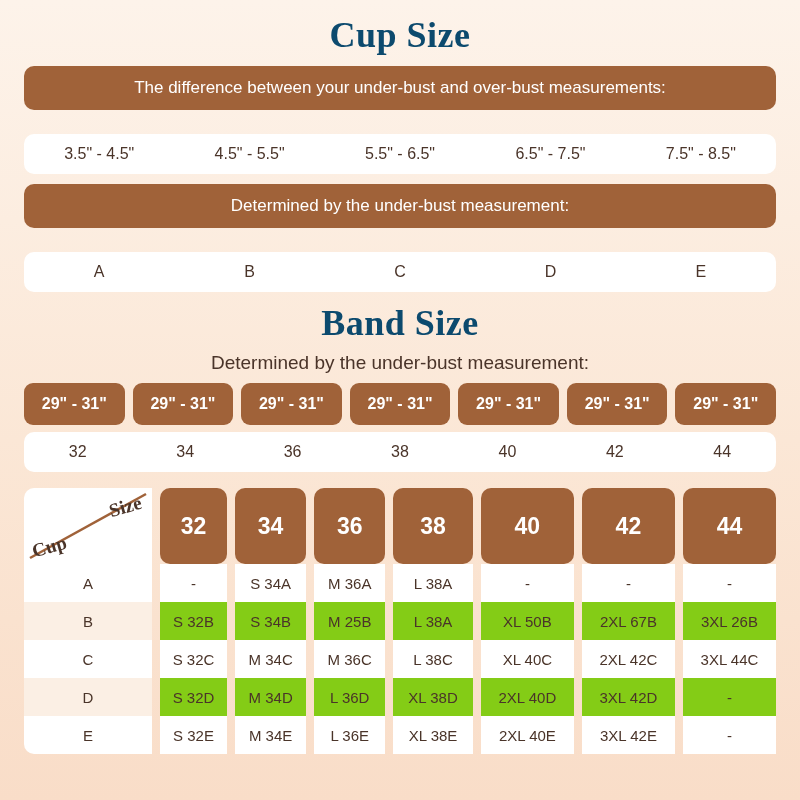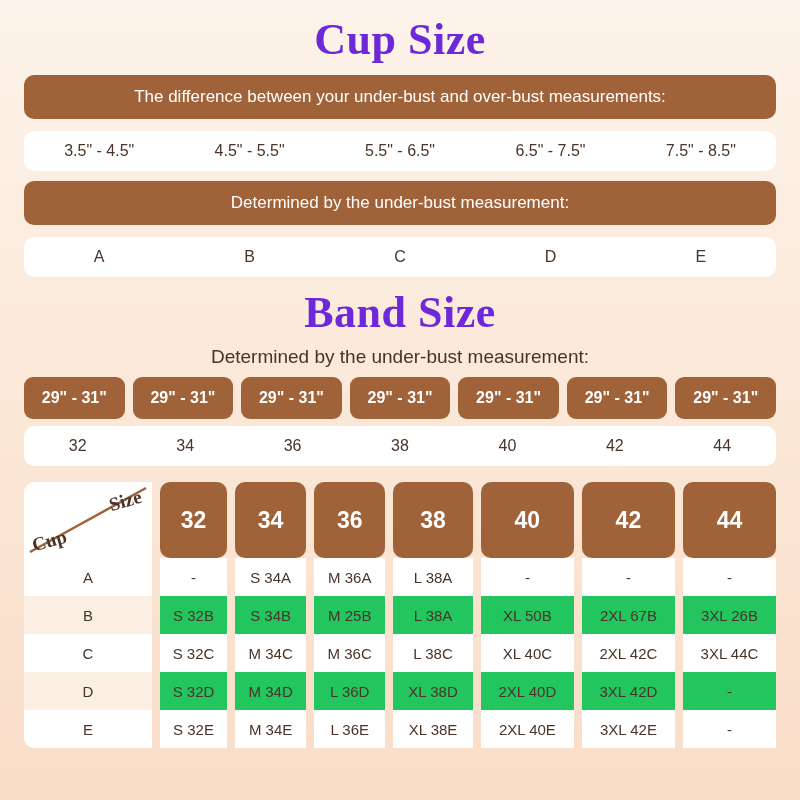--- a/index.html
+++ b/index.html
@@ -17,37 +17,37 @@
   .page {
     width: 800px;
     height: 800px;
     box-sizing: border-box;
     padding: 8px 24px 10px 24px;
     position: relative;
   }
   .title {
     font-family: "Liberation Serif", serif;
     font-weight: bold;
-    color: #6d28d9;
-    text-align: center;
-    font-size: 44px;
+    color: #0c4a6e;
+    text-align: center;
+    font-size: 36px;
     letter-spacing: 0.5px;
     margin: 6px 0 10px 0;
   }
   .title.band {
     margin: 8px 0 8px 0;
   }
   .banner {
     background: #a06239;
     color: #ffffff;
     text-align: center;
     font-size: 17px;
     border-radius: 10px;
     padding: 12px 8px;
-    margin-bottom: 12px;
+    margin-bottom: 24px;
   }
   .whiterow {
     background: #ffffff;
     border-radius: 10px;
     display: flex;
     margin-bottom: 10px;
     overflow: hidden;
   }
   .whiterow .cell {
     flex: 1 1 0;
@@ -151,21 +151,21 @@
     height: 38px;
   }
   .rowlabel.alt { background: #fbefe4; }
   .mcell {
     background: #ffffff;
     text-align: center;
     font-size: 15px;
     height: 38px;
     color: #4a3429;
   }
-  .mcell.alt { background: #22c55e; }
+  .mcell.alt { background: #84cc16; }
   tr.r-first .rowlabel { border-radius: 0; }
   tr.r-last .rowlabel { border-radius: 0 0 0 10px; }
 </style>
 </head>
 <body>
 
 <div class="page">
 
   <div class="title">Cup Size</div>
 

